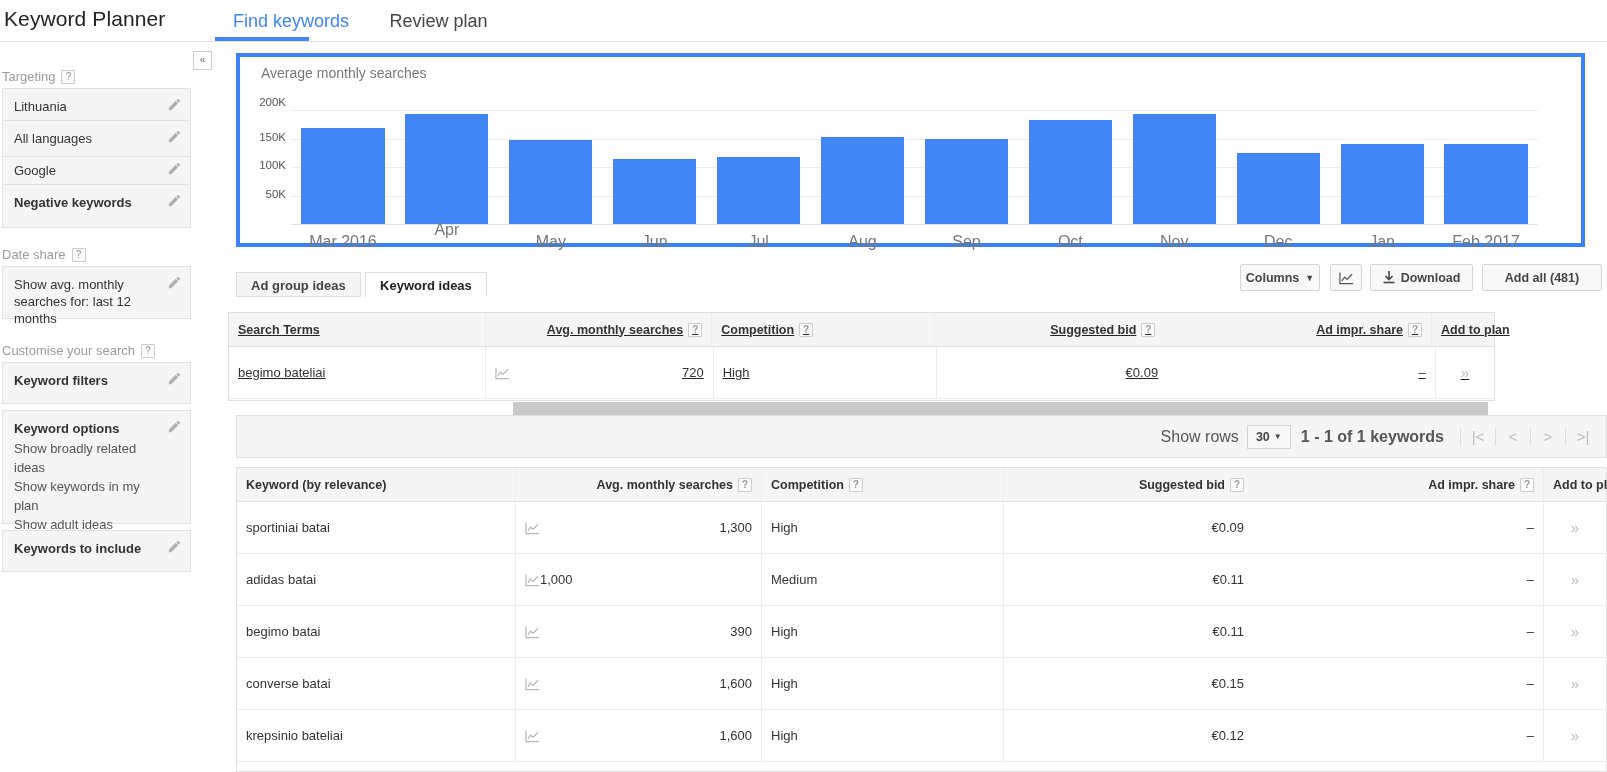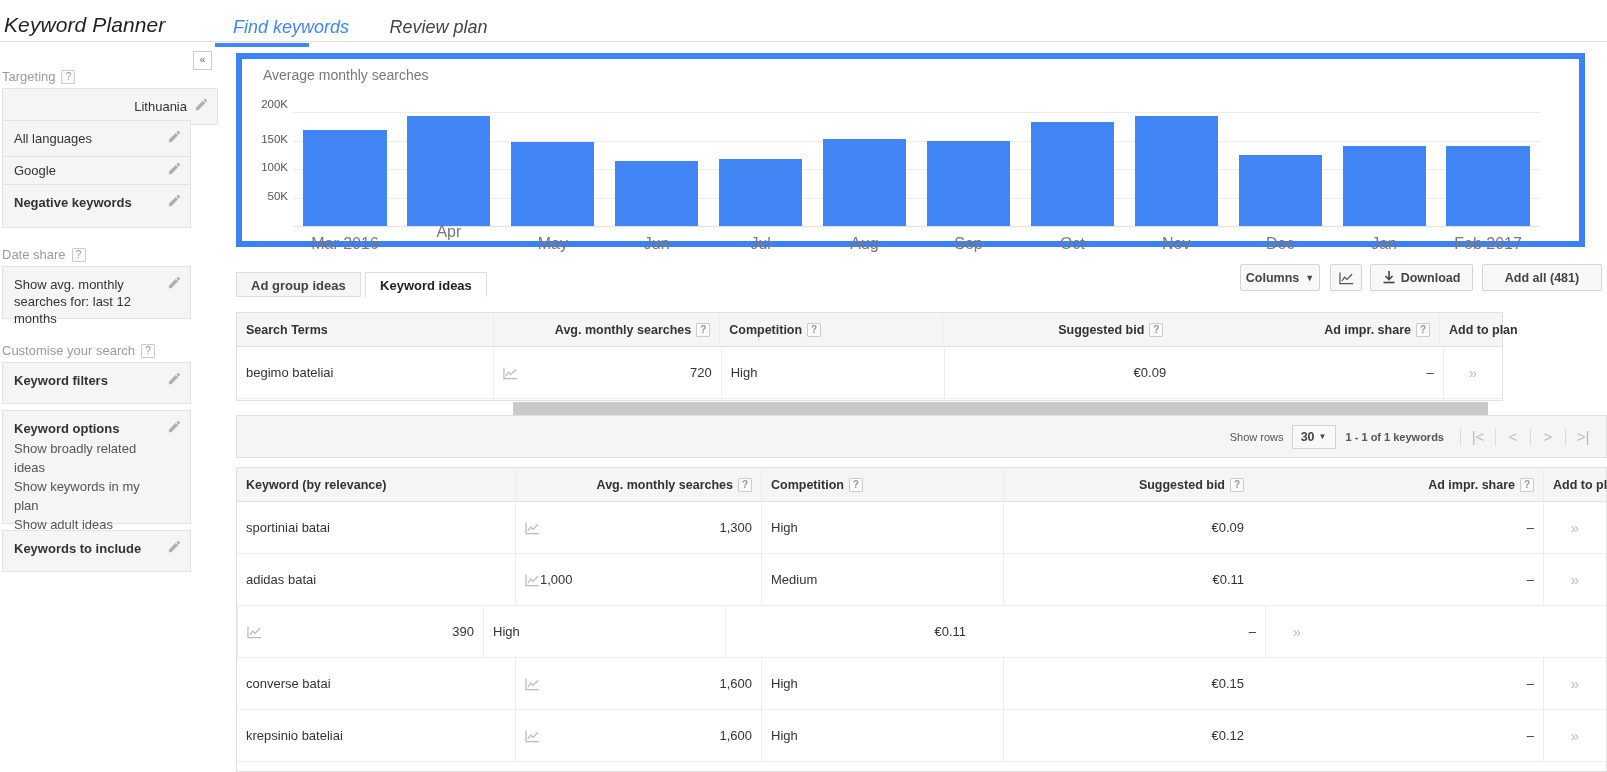--- a/index.html
+++ b/index.html
@@ -5,21 +5,21 @@
   html,body{margin:0;padding:0;}
   body{
     width:1607px;height:772px;overflow:hidden;background:#fff;
     font-family:"Liberation Sans", sans-serif;
     -webkit-font-smoothing:antialiased;
     color:#222;
   }
   #root{position:relative;width:1607px;height:772px;}
 
   
-  .topbar{position:absolute;left:0;top:6px;width:1607px;height:41px;background:#fff;font-style:italic;}
+  .topbar{position:absolute;left:0;top:0;width:1607px;height:41px;background:#fff;}
   .app-title{position:absolute;left:4px;top:7px;font-size:21px;color:#222;font-weight:400;letter-spacing:0.1px;}
   .tabs{position:absolute;left:215px;top:11px;height:30px;}
   .tab{display:inline-block;font-size:18px;color:#444;padding:0 18px;cursor:pointer;position:relative;line-height:20px;}
   .tab.active{color:#4285f4;}
   .tabs-underline{position:absolute;left:215px;top:37px;width:94px;height:4px;background:#4285f4;}
   .topbar-sep{position:absolute;left:0;top:41px;width:1607px;height:1px;background:#e0e0e0;}
 
   
   .sidebar{position:absolute;left:0;top:42px;width:214px;height:730px;background:#fff;}
   .side-label{font-size:13px;color:#9b9b9b;padding:0 0 0 2px;display:flex;align-items:center;gap:6px;}
@@ -31,21 +31,21 @@
   .side-card .ct.bold{font-weight:bold;}
   .pencil{position:absolute;right:8px;top:8px;width:15px;height:15px;opacity:.55;}
   .opt-list{padding:0 30px 8px 11px;}
   .opt-list div{font-size:13px;color:#555;line-height:19px;}
 
   .collapse-btn{position:absolute;left:193px;top:51px;width:17px;height:17px;border:1px solid #ccc;
      background:#fff;font-size:10px;color:#666;text-align:center;line-height:15px;cursor:pointer;z-index:6;}
 
   
   .chart-panel{position:absolute;left:236px;top:53px;width:1349px;height:194px;
-      background:#fff;border:6px solid #3b82f6;box-sizing:border-box;}
+      background:#fff;border:4px solid #3b82f6;box-sizing:border-box;}
   .chart-title{position:absolute;left:21px;top:8px;font-size:14px;color:#777;}
   .plot{position:absolute;left:0;top:0;width:1347px;height:192px;}
   .gridline{position:absolute;left:51px;width:1247px;height:1px;background:#ededed;}
   .ytick{position:absolute;width:46px;text-align:right;font-size:11.5px;color:#555;}
   .bar{position:absolute;background:#4285f4;}
   .xlab{position:absolute;font-size:16px;color:#777;text-align:center;}
 
   
   .ideas-tabs{position:absolute;left:236px;top:272px;}
   .itab{display:inline-block;height:25px;line-height:25px;padding:0 14px;font-size:13px;font-weight:bold;
@@ -67,21 +67,21 @@
   .td.r{justify-content:flex-end;}
   .td.c{justify-content:center;}
   .sep-l{border-left:1px solid #ededed;}
   .chip{color:#bbb;font-size:15px;}
 
   .hscroll-track{position:absolute;background:#fff;}
   .hscroll-thumb{position:absolute;background:#c9c9c9;}
 
   .pager{position:absolute;background:#f5f5f5;border:1px solid #e0e0e0;box-sizing:border-box;
          display:flex;align-items:center;justify-content:flex-end;gap:0;padding-right:6px;}
-  .pg-txt{font-size:11px;color:#555;}
+  .pg-txt{font-size:16px;color:#555;}
   .pg-sel{width:44px;height:24px;border:1px solid #d4d4d4;background:#f8f8f8;font-size:12.5px;font-weight:bold;
      color:#444;display:flex;align-items:center;justify-content:center;gap:4px;box-sizing:border-box;cursor:pointer;}
   .pg-arrow{width:34px;text-align:center;font-size:15px;color:#bbb;cursor:pointer;}
   .pg-div{width:1px;height:18px;background:#ddd;}
 </style>
 </head>
 <body>
 
 <div id="root">
 
@@ -94,21 +94,21 @@
     <div class="tabs-underline"></div>
   </div>
   <div class="topbar-sep"></div>
 
   <div class="sidebar">
 
     <div class="side-label" style="position:absolute;left:0;top:27px;">
       <span>Targeting</span>
       <span class="qmark">?</span>
     </div>
-    <div class="side-card" style="position:absolute;left:2px;top:46px;width:216px;text-align:right;">
+    <div class="side-card" style="position:absolute;left:2px;top:46px;width:189px;">
       <div class="ct">Lithuania</div>
       <svg class="pencil" viewBox="0 0 24 24">
           <path fill="#777" d="M3 17.25V21h3.75L17.8 9.94l-3.75-3.75L3 17.25zM20.7 7.04a1 1 0 0 0 0-1.41l-2.34-2.34a1 1 0 0 0-1.41 0l-1.83 1.83 3.75 3.75 1.83-1.83z"></path>
         </svg>
     </div>
     <div class="side-card" style="position:absolute;left:2px;top:110px;width:189px;">
       <div class="ct">Google</div>
       <svg class="pencil" viewBox="0 0 24 24">
           <path fill="#777" d="M3 17.25V21h3.75L17.8 9.94l-3.75-3.75L3 17.25zM20.7 7.04a1 1 0 0 0 0-1.41l-2.34-2.34a1 1 0 0 0-1.41 0l-1.83 1.83 3.75 3.75 1.83-1.83z"></path>
         </svg>
@@ -226,21 +226,21 @@
     <svg width="12" height="13" viewBox="0 0 12 13">
       <path d="M6 0v7M2.5 5L6 8.5 9.5 5" stroke="#444" stroke-width="1.6" fill="none"></path>
       <path d="M0.5 11.5h11" stroke="#444" stroke-width="1.6"></path>
     </svg>
     <span>Download</span>
   </div>
   <div class="tb-btn" style="left:1482px;top:264px;width:120px;">
     <span>Add all (481)</span>
   </div>
 
-  <div class="tbl" style="left:236px;top:312px;width:1267px;height:89px;">
+  <div class="tbl" style="left:228px;top:312px;width:1267px;height:89px;text-decoration:underline;">
     <div class="thead">
       <div class="th" style="width:278px;">
         <span>Search Terms</span>
       </div>
       <div class="th r sep-l" style="width:246px;">
         <span>Avg. monthly searches</span>
         <span class="qmark">?</span>
       </div>
       <div class="th sep-l" style="width:242px;">
         <span>Competition</span>
@@ -344,20 +344,21 @@
               <path d="M3 10l3-4 2.5 2.5L14 3" stroke="#b8b8b8" stroke-width="1.3" fill="none"></path>
             </svg>
             <span style="flex:1;">1,000</span>
           </div>
           <div class="td sep-l" style="width:242px;">Medium</div>
           <div class="td r sep-l" style="width:250px;">€0.11</div>
           <div class="td r" style="width:290px;">–</div>
           <div class="td c sep-l chip" style="width:63px;">»</div>
         </div>
         <div class="trow">
+          <div class="td" style="width:278px;">begimo batai</div>
           <div class="td sep-l" style="width:246px;">
             <svg width="15" height="14" viewBox="0 0 16 14" style="flex:none;">
               <path d="M1 1v12h14" stroke="#b8b8b8" stroke-width="1.3" fill="none"></path>
               <path d="M3 10l3-4 2.5 2.5L14 3" stroke="#b8b8b8" stroke-width="1.3" fill="none"></path>
             </svg>
             <span style="flex:1;text-align:right;">390</span>
           </div>
           <div class="td sep-l" style="width:242px;">High</div>
           <div class="td r sep-l" style="width:250px;">€0.11</div>
           <div class="td r" style="width:290px;">–</div>

